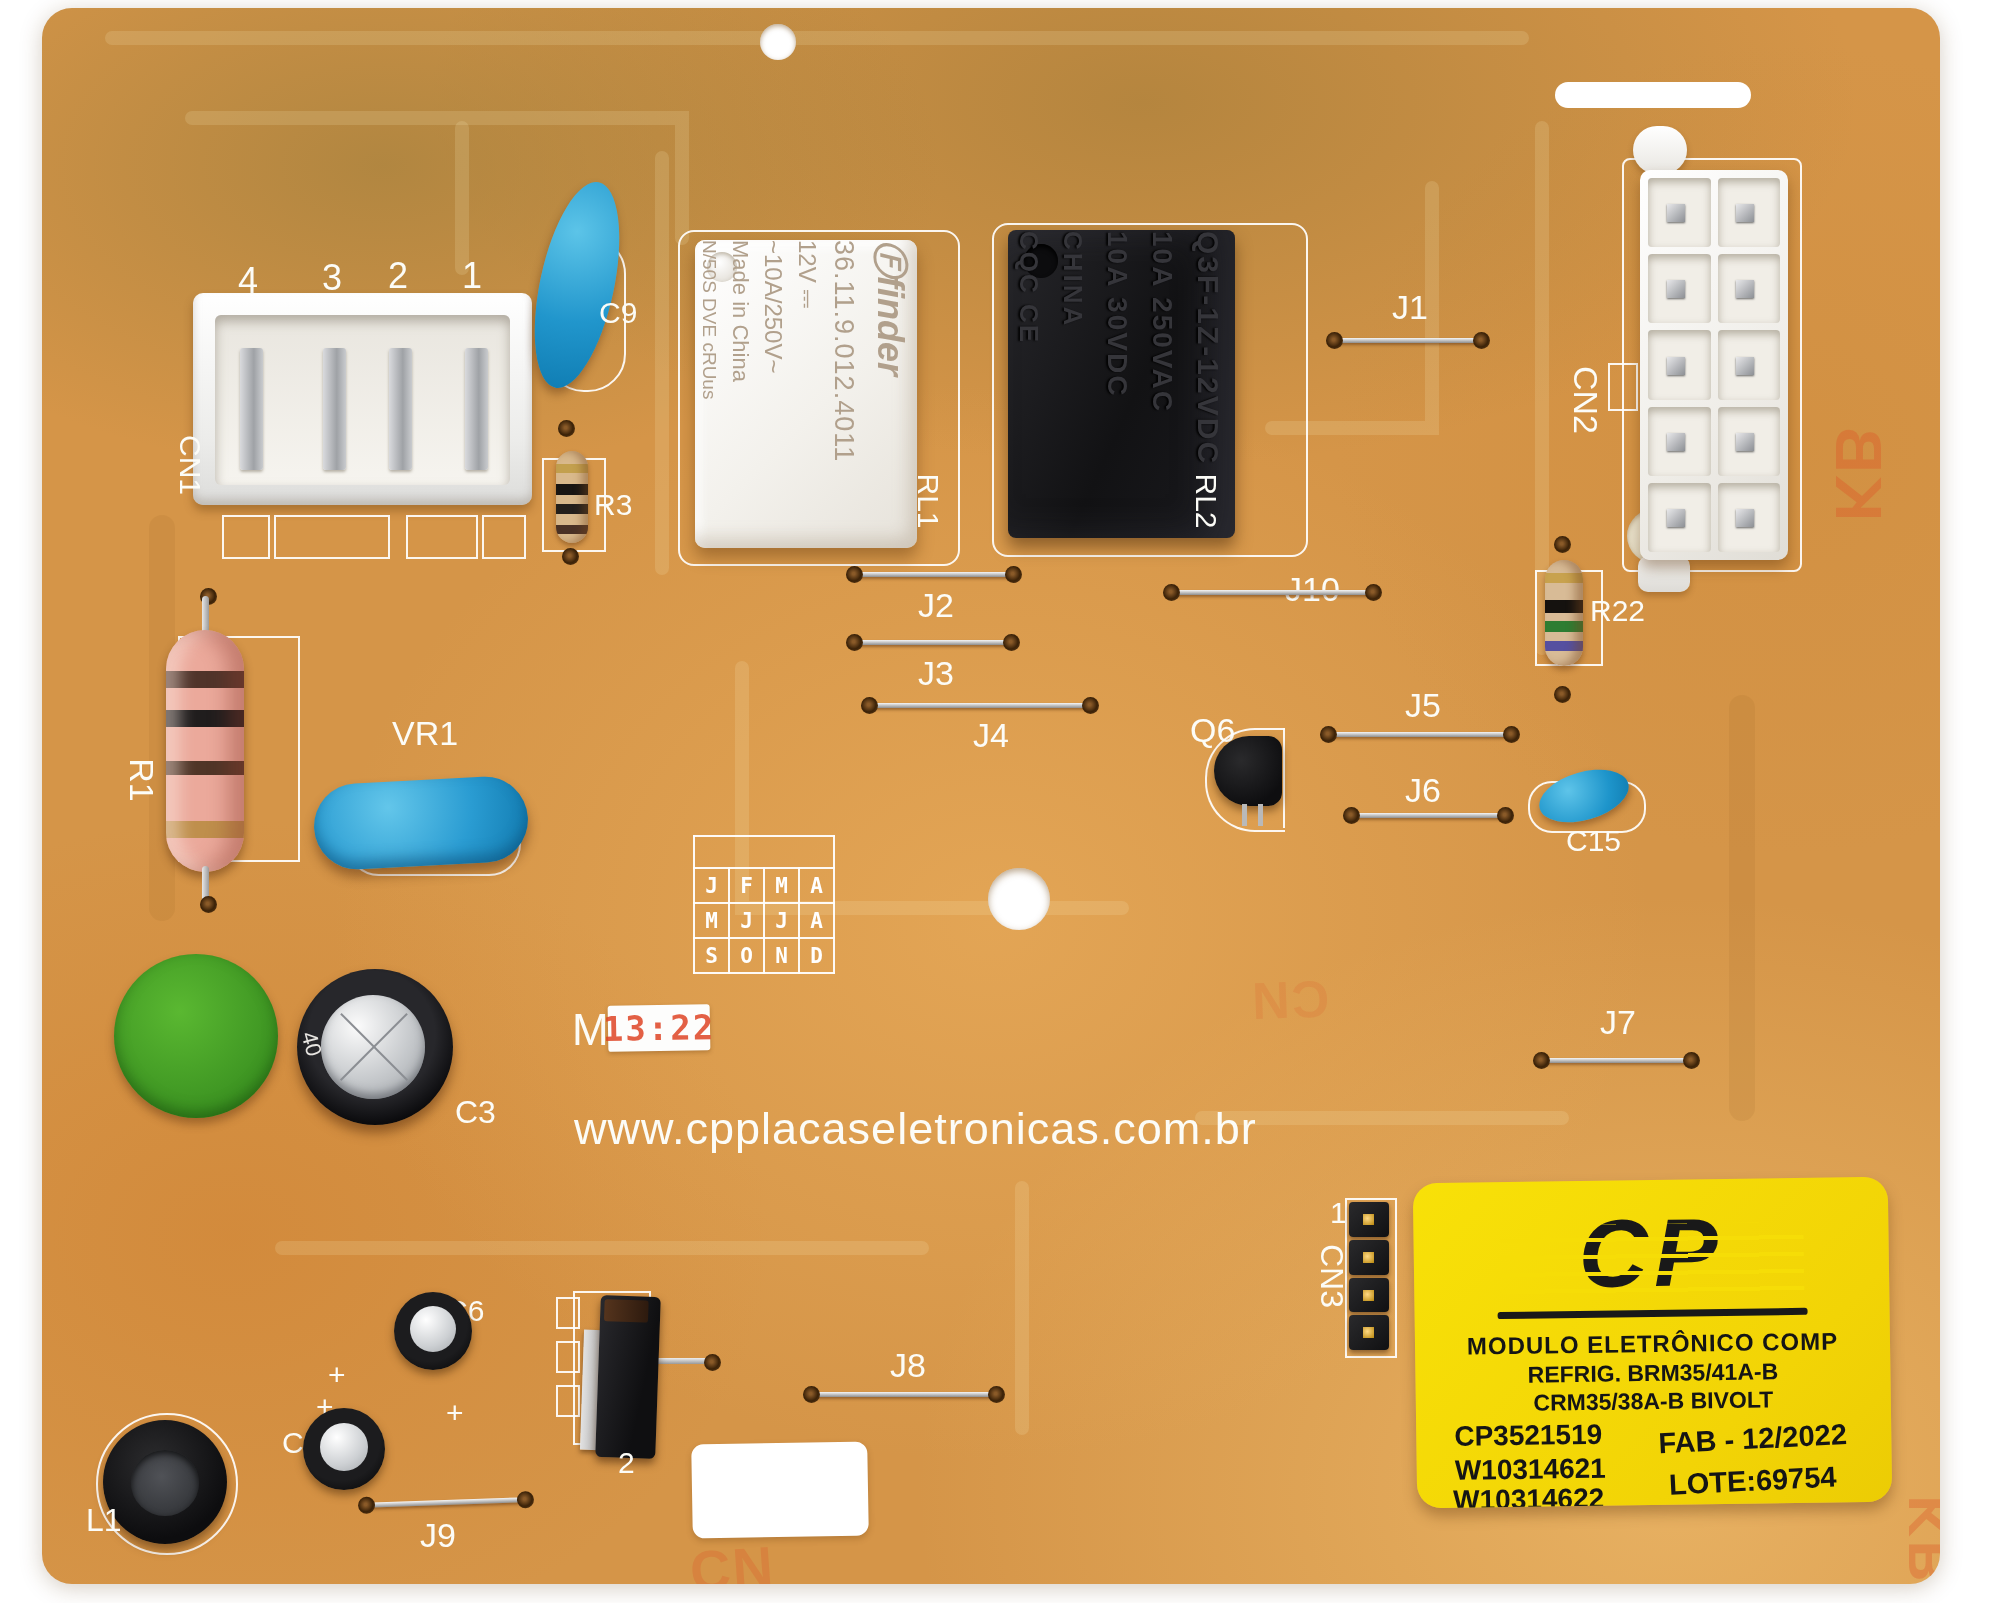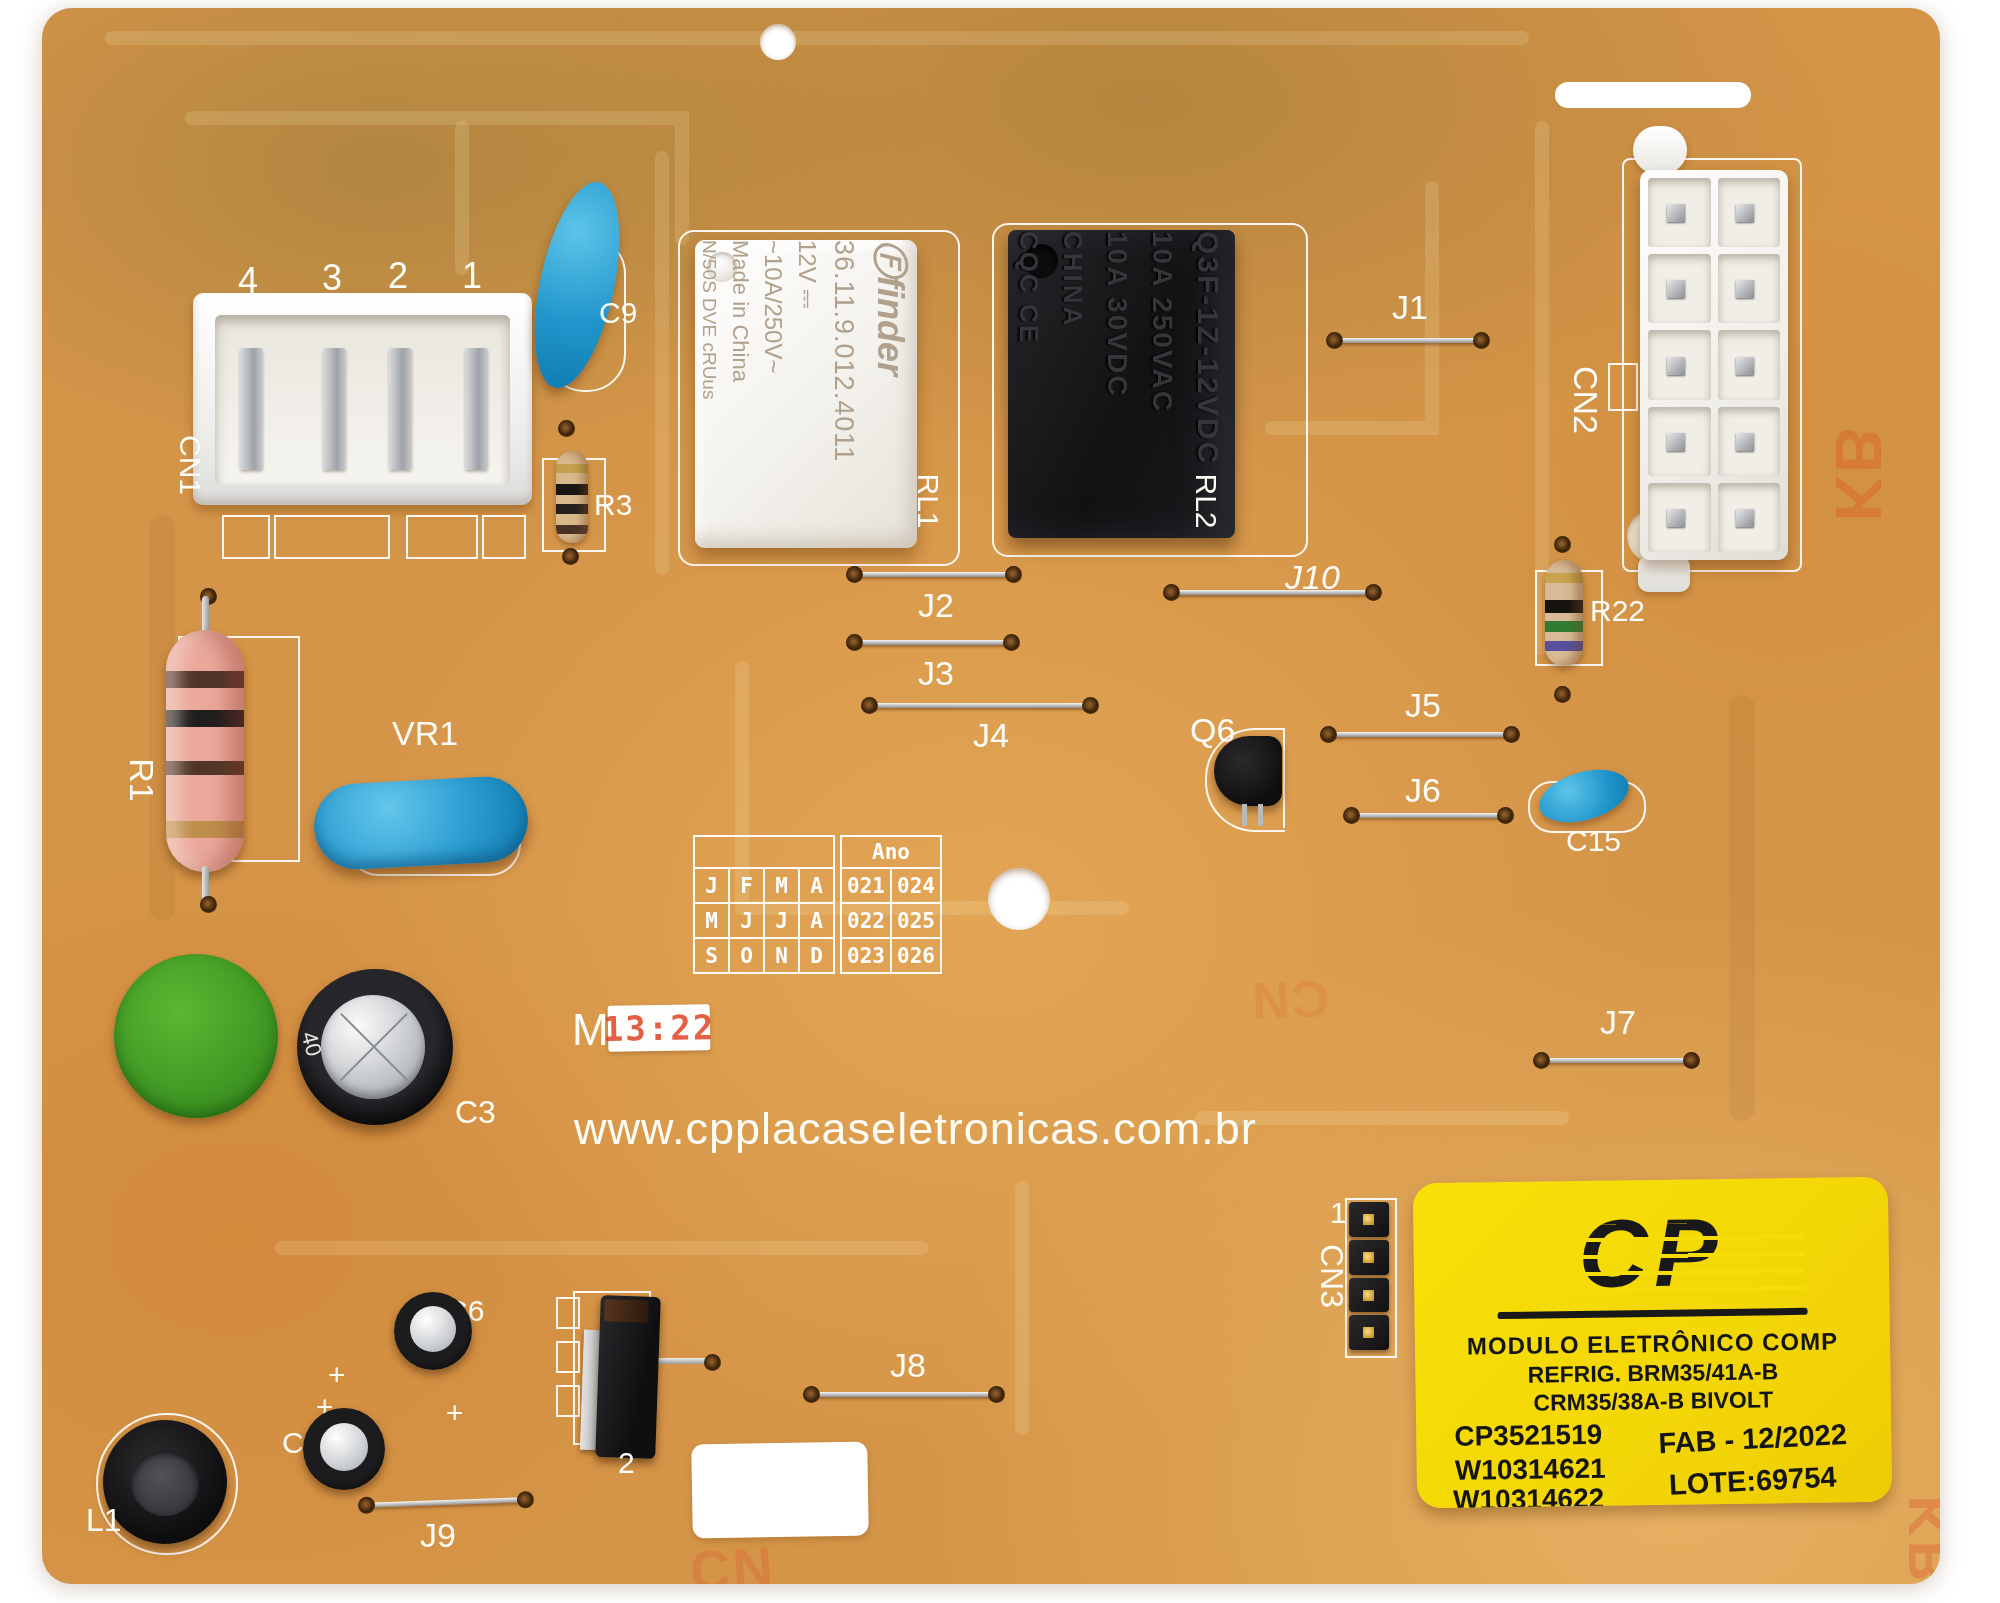--- a/index.html
+++ b/index.html
@@ -142,21 +142,21 @@
         <i class="hole hr"></i>
       </div>
   <span class="silk s34" style="left:876px;top:648px;">J3</span>
 
   <div class="jmp" style="left:831px;top:695px;width:214px;">
         <i class="hole hl"></i>
         <i class="hole hr"></i>
       </div>
   <span class="silk s34" style="left:931px;top:710px;">J4</span>
 
-  <span class="silk s34" style="left:1243px;top:552px;font-style:italic;">J10</span>
+  <span class="silk s34" style="left:1243px;top:564px;">J10</span>
   <div class="jmp" style="left:1133px;top:582px;width:195px;">
         <i class="hole hl"></i>
         <i class="hole hr"></i>
       </div>
 
   <span class="silk s34" style="left:1363px;top:680px;">J5</span>
   <div class="jmp" style="left:1290px;top:724px;width:176px;">
         <i class="hole hl"></i>
         <i class="hole hr"></i>
       </div>
@@ -290,39 +290,20 @@
               <td>A</td>
       </tr>
       <tr>
         <td style="height:33px;">S</td>
               <td>O</td>
               <td>N</td>
               <td>D</td>
       </tr>
     </tbody>
         </table>
-    <table class="dt" style="font-size:21px;">
-      <tbody>
-            <tr>
-              <td colspan="2" style="height:30px;width:96px;">Ano</td>
-            </tr>
-      <tr>
-              <td style="width:48px;height:33px;">021</td>
-              <td style="width:48px;">024</td>
-            </tr>
-      <tr>
-              <td style="height:33px;">022</td>
-              <td>025</td>
-            </tr>
-      <tr>
-              <td style="height:33px;">023</td>
-              <td>026</td>
-            </tr>
-    </tbody>
-        </table>
   </div>
 
   <span class="silk" style="left:530px;top:1000px;font-size:44px;">M</span>
   <div style="position:absolute;left:566px;top:997px;width:102px;height:46px;background:#fdfdfc;border-radius:3px;transform:rotate(-1deg);box-shadow:0 2px 4px rgba(90,50,10,.3);display:flex;align-items:center;justify-content:center;">
      <span style="font-family:'DejaVu Sans Mono',monospace;font-weight:bold;font-size:34px;color:#df4526;letter-spacing:2px;opacity:.85;">13:22</span>
   </div>
 
   <span class="silk" style="left:532px;top:1098px;font-size:45px;letter-spacing:1px;">www.cpplacaseletronicas.com.br</span>
 
   <span class="silk s30" style="left:1288px;top:1190px;">1</span>

